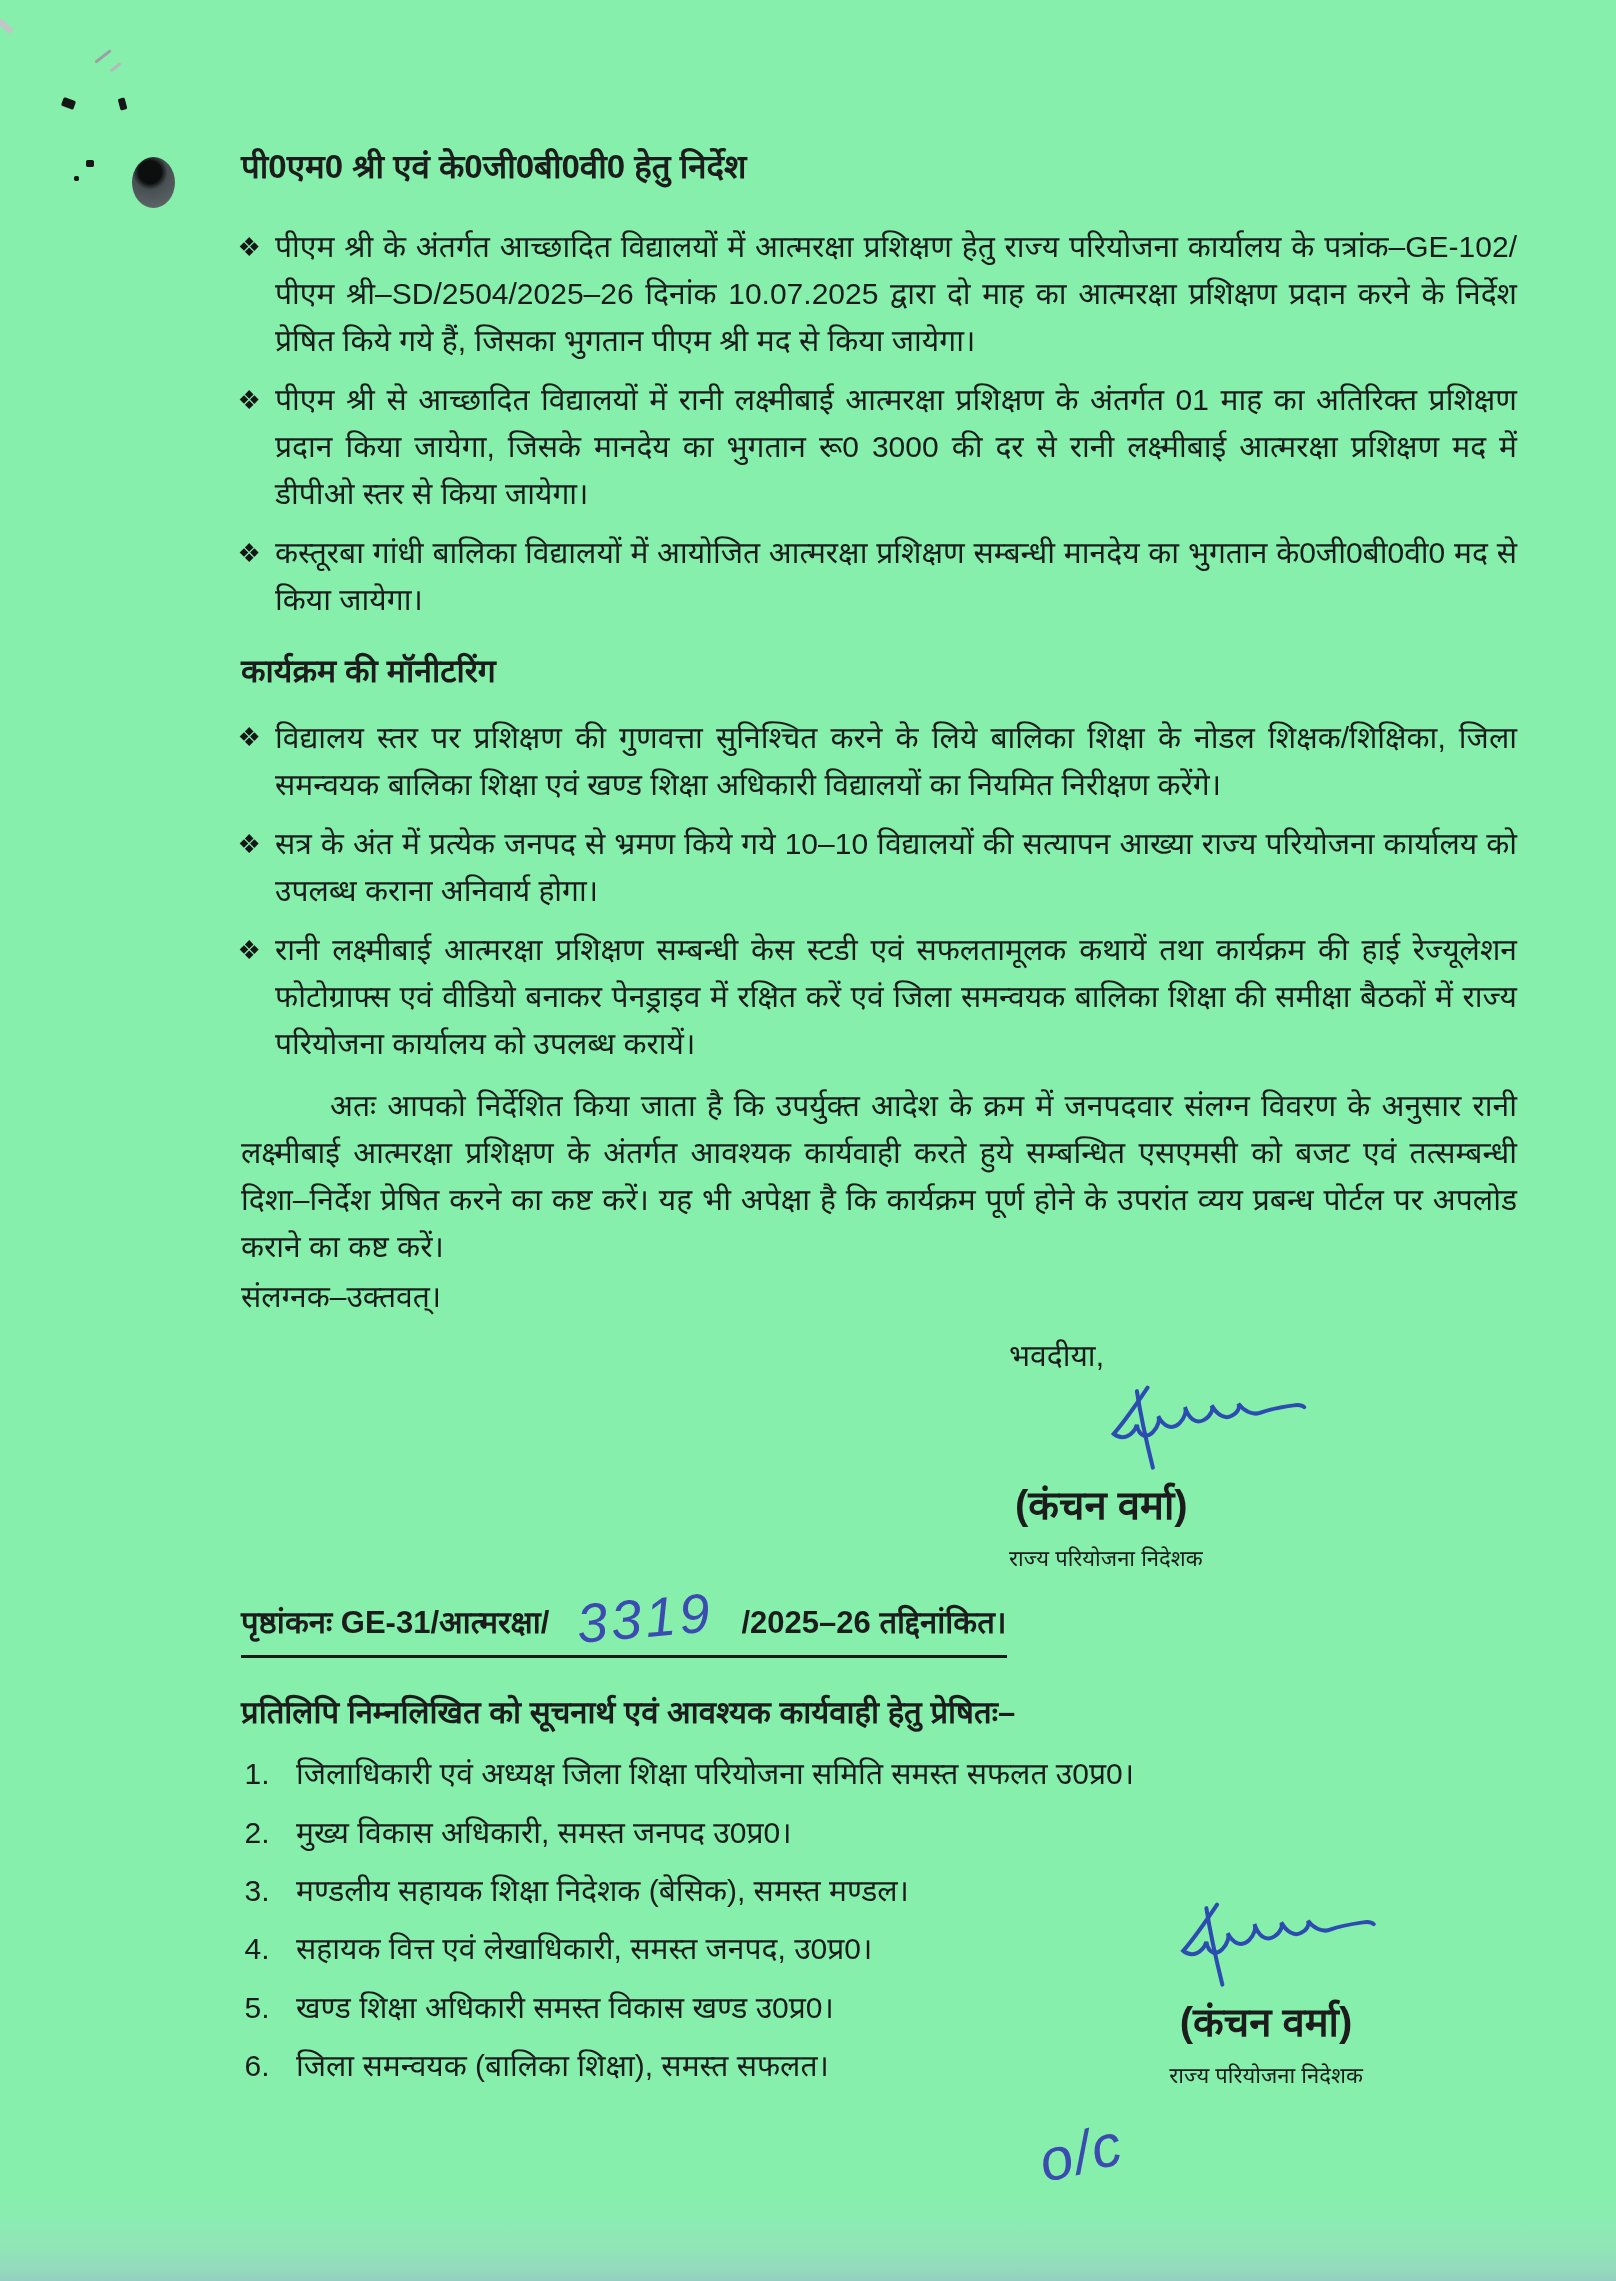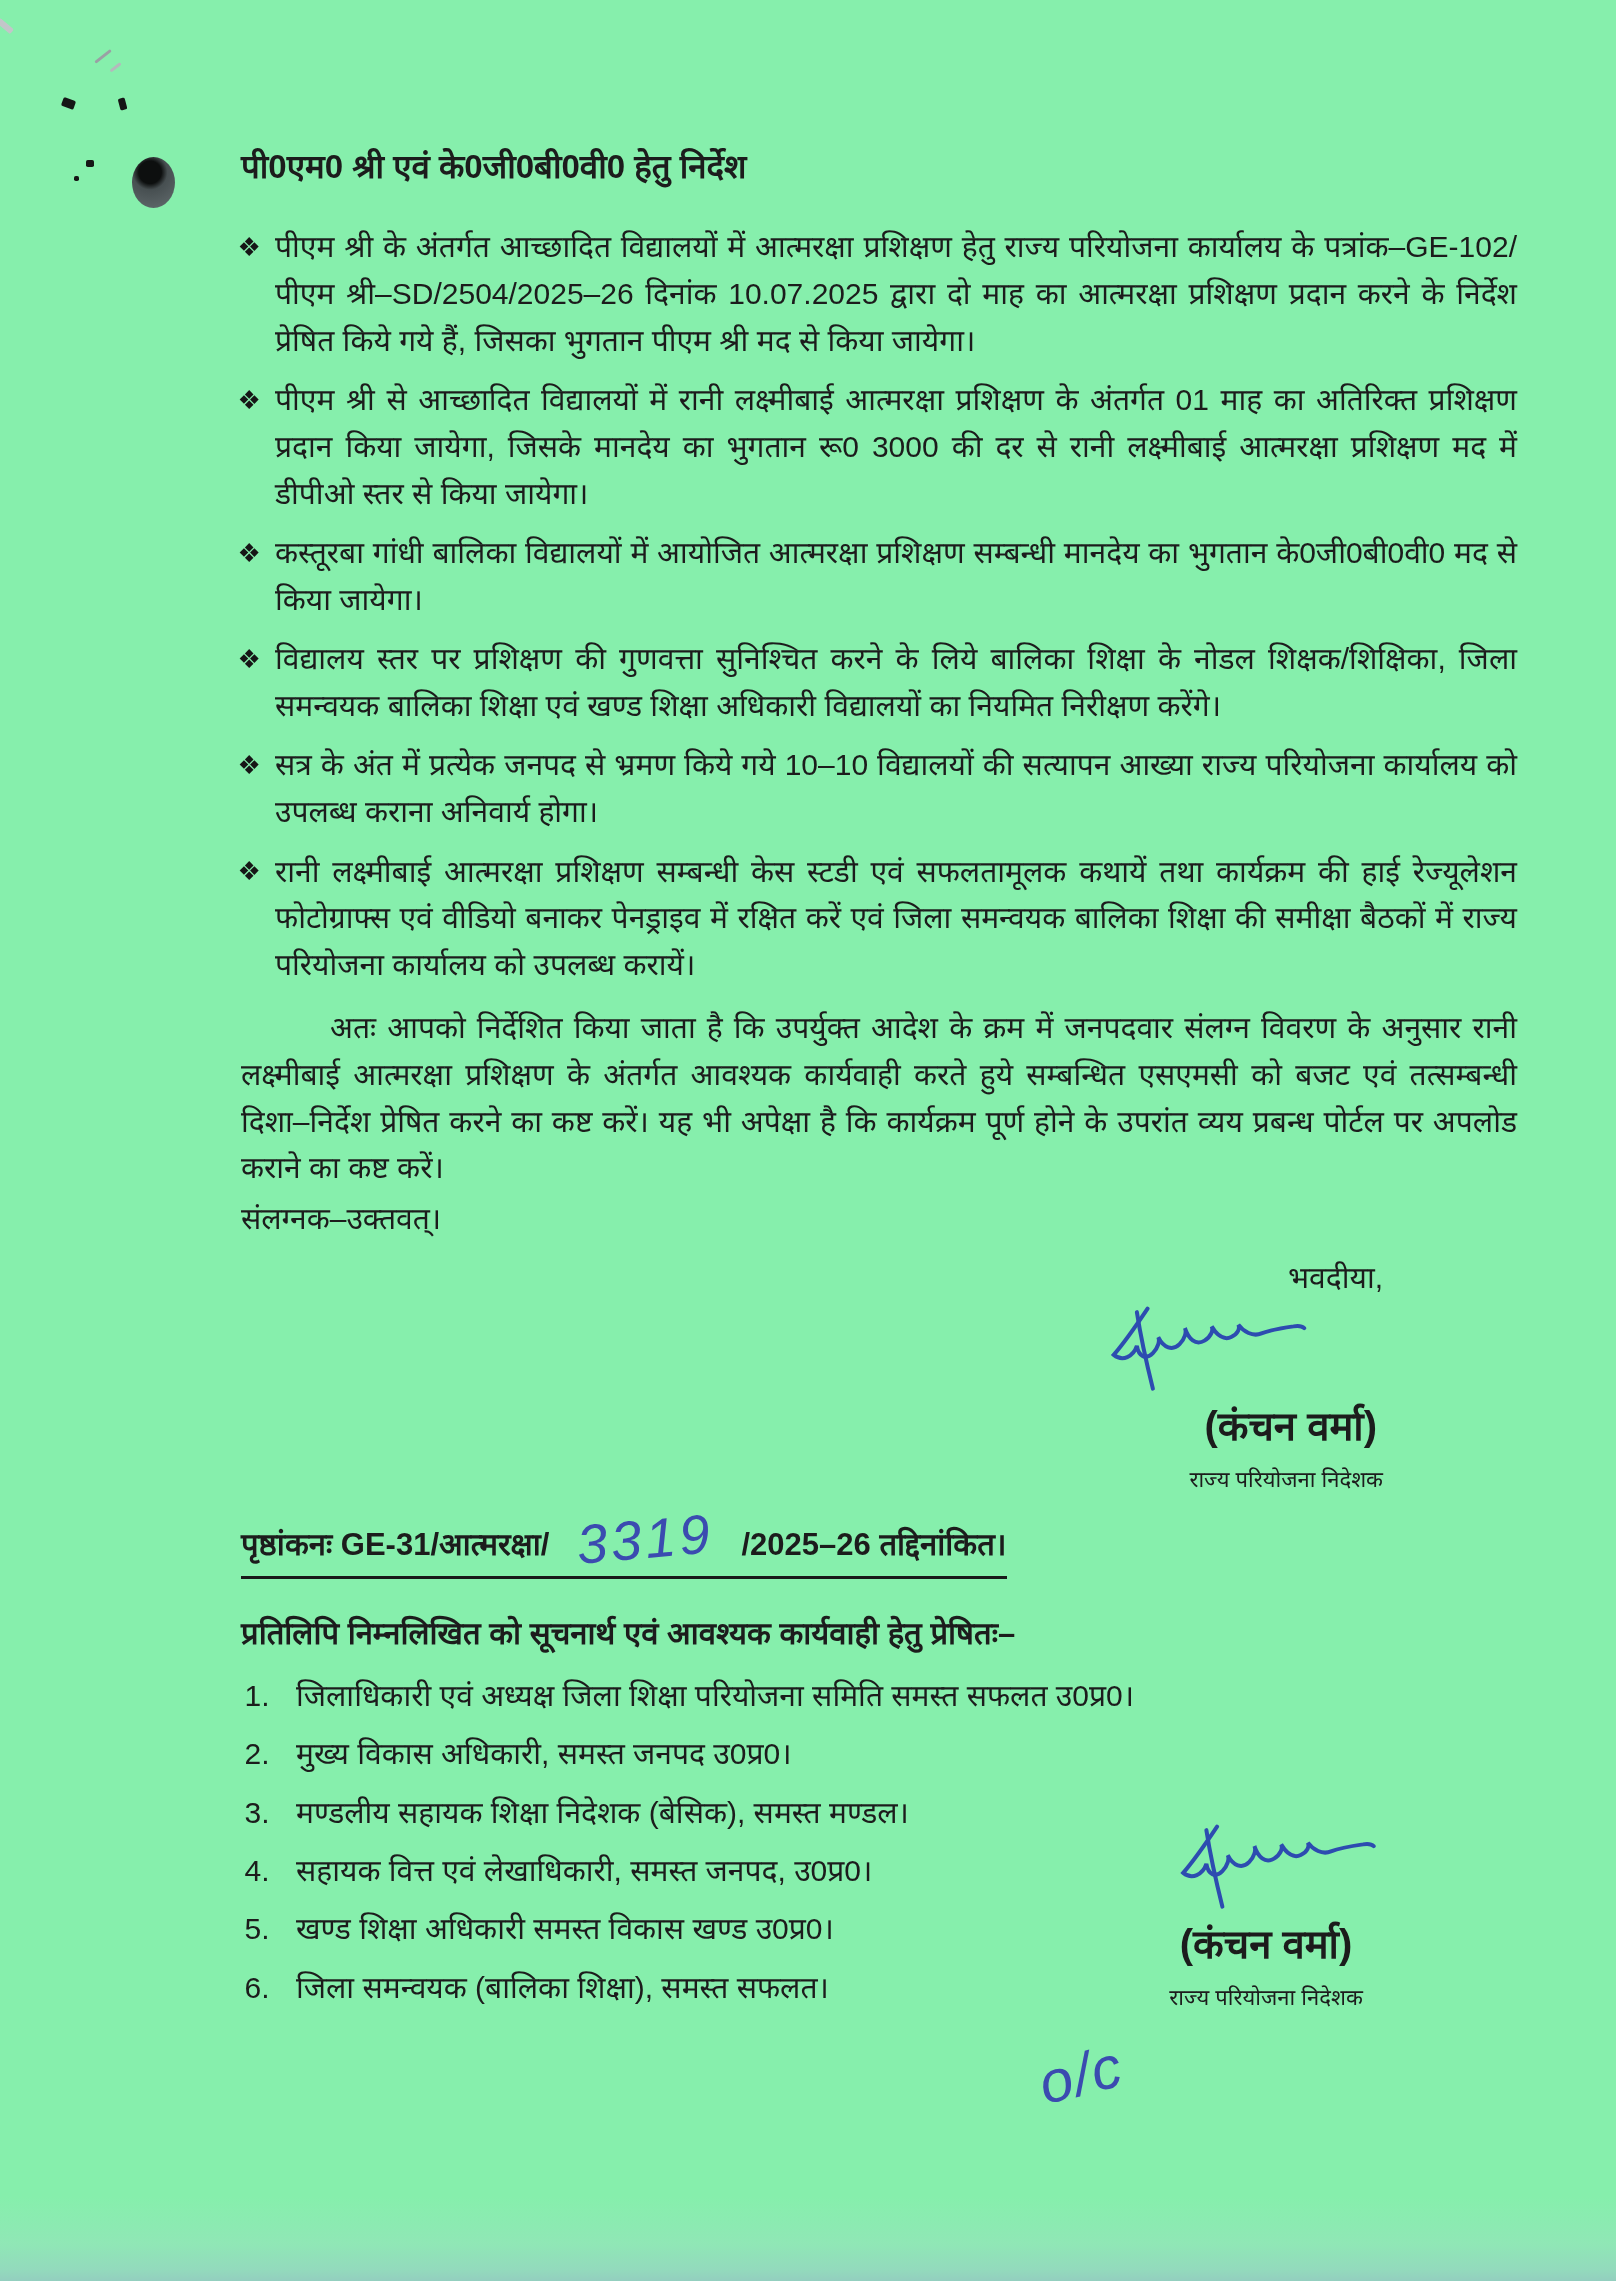--- a/index.html
+++ b/index.html
@@ -15,21 +15,21 @@
   .doc{
     position:absolute;left:241px;top:141px;width:1276px;
     font-size:30px;line-height:1.56;
   }
   .title{font-size:33px;font-weight:700;margin:0 0 32px 0;}
   .section-title{font-size:32px;font-weight:700;margin:23px 0 18px 0;}
   .bullet-item{position:relative;padding-left:34px;margin:0 0 12.5px 0;text-align:justify;}
   .bullet-glyph{position:absolute;left:-3.6px;top:2.7px;font-size:26px;color:#161616;}
   .closing-para{margin:16px 0 0 0;text-align:justify;text-indent:89px;}
   .enclosure{margin:3.6px 0 0 0;}
-  .signoff{width:374px;margin:12.5px 134px 0 auto;text-align:right;}
+  .signoff{width:374px;margin:12.5px 134px 0 auto;text-align:left;}
   .salutation{margin:0 0 3.6px 0;}
   .sig-svg{display:block;margin:0 auto -5.3px auto;}
   .sig-name{font-weight:700;font-size:40px;margin:6px;}
   .sig-title{font-size:22px;margin:3.6px 0 0 0;}
   .endorsement{margin-top:23px;font-weight:700;font-size:31px;}
   .endorse-wrap{display:inline-block;border-bottom:3.6px solid #191919;padding-bottom:7.1px;}
   .hand-number{
     display:inline-block;width:192px;text-align:center;line-height:0;
     font-size:55px;font-style:italic;font-weight:400;
     position:relative;top:3.6px;transform:rotate(-5deg);
@@ -88,20 +88,21 @@
     </div>
     <div class="bullet-item">
       <span class="bullet-glyph">❖</span>
       <span>पीएम श्री से आच्छादित विद्यालयों में रानी लक्ष्मीबाई आत्मरक्षा प्रशिक्षण के अंतर्गत 01 माह का अतिरिक्त प्रशिक्षण प्रदान किया जायेगा, जिसके मानदेय का भुगतान रू0 3000 की दर से रानी लक्ष्मीबाई आत्मरक्षा प्रशिक्षण मद में डीपीओ स्तर से किया जायेगा।</span>
     </div>
     <div class="bullet-item">
       <span class="bullet-glyph">❖</span>
       <span>कस्तूरबा गांधी बालिका विद्यालयों में आयोजित आत्मरक्षा प्रशिक्षण सम्बन्धी मानदेय का भुगतान के0जी0बी0वी0 मद से किया जायेगा।</span>
     </div>
 
+    <p class="section-title">कार्यक्रम की मॉनीटरिंग</p>
 
     <div class="bullet-item">
       <span class="bullet-glyph">❖</span>
       <span>विद्यालय स्तर पर प्रशिक्षण की गुणवत्ता सुनिश्चित करने के लिये बालिका शिक्षा के नोडल शिक्षक/शिक्षिका, जिला समन्वयक बालिका शिक्षा एवं खण्ड शिक्षा अधिकारी विद्यालयों का नियमित निरीक्षण करेंगे।</span>
     </div>
     <div class="bullet-item">
       <span class="bullet-glyph">❖</span>
       <span>सत्र के अंत में प्रत्येक जनपद से भ्रमण किये गये 10–10 विद्यालयों की सत्यापन आख्या राज्य परियोजना कार्यालय को उपलब्ध कराना अनिवार्य होगा।</span>
     </div>
     <div class="bullet-item">

